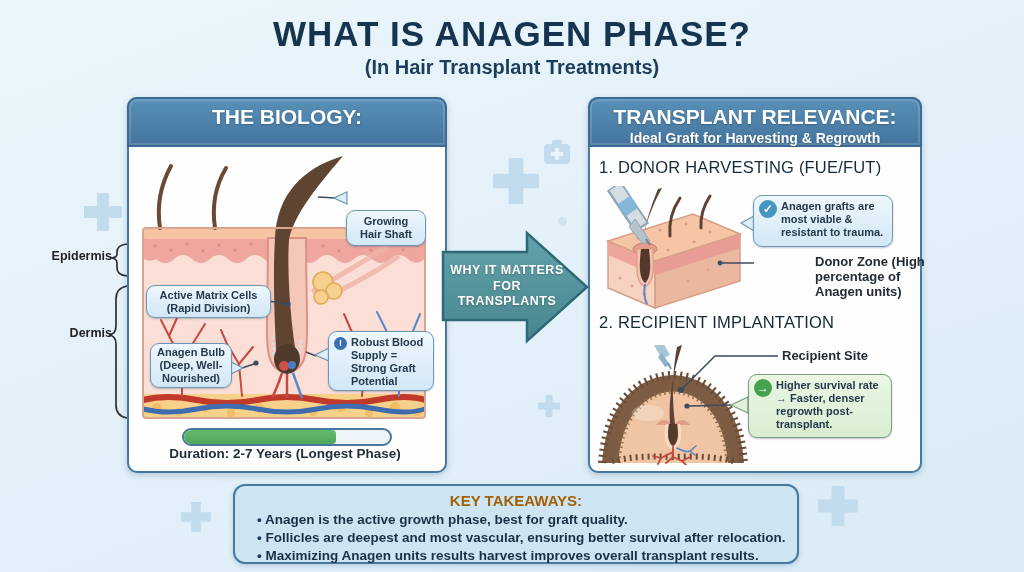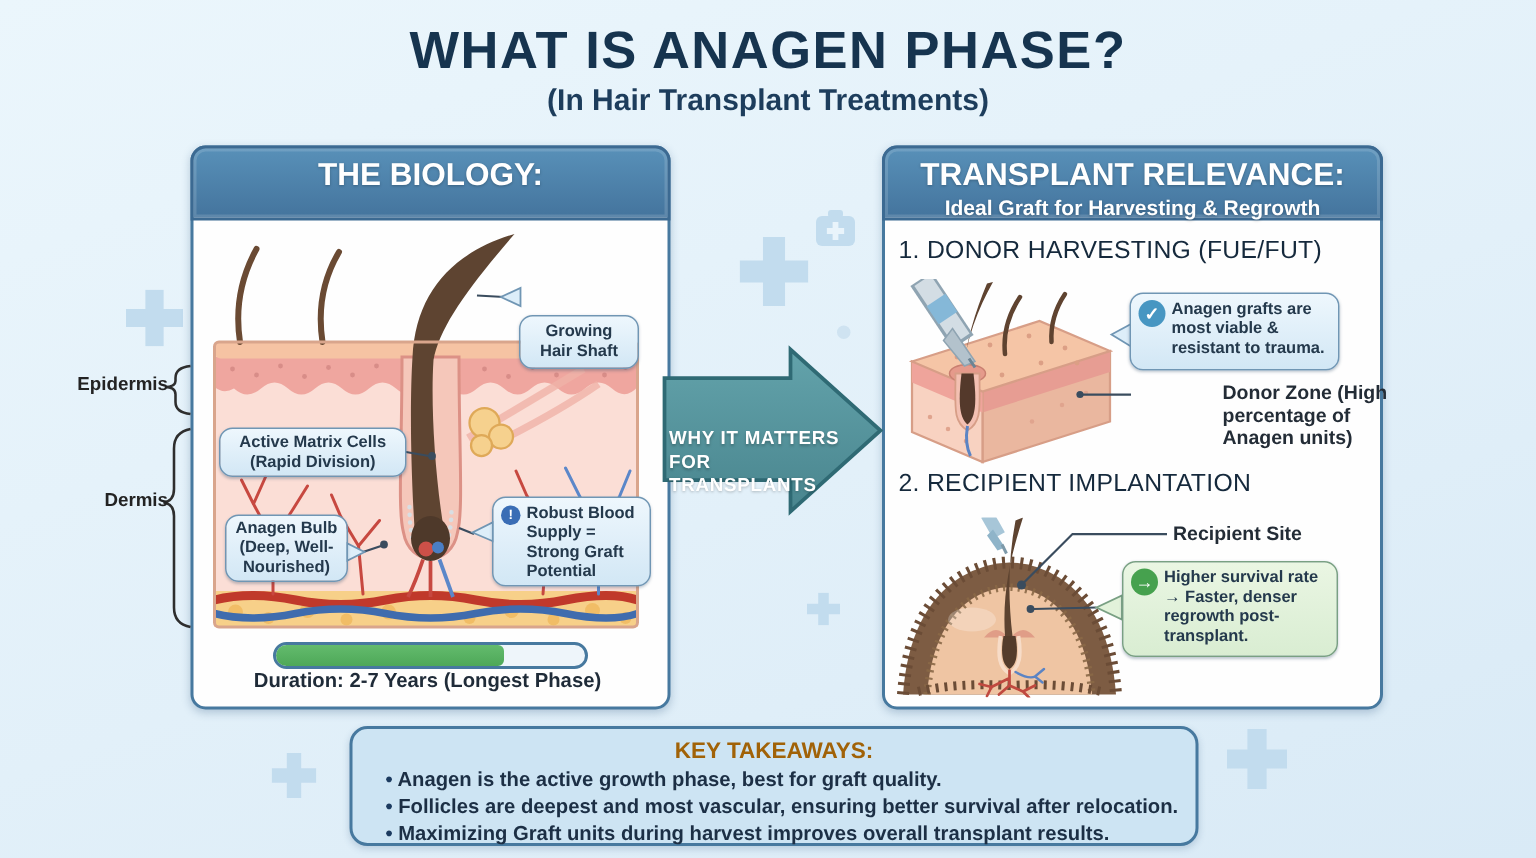--- a/index.html
+++ b/index.html
@@ -40,23 +40,23 @@
   .side-label{position:absolute;font-size:12.5px;font-weight:bold;color:#232323;text-align:right;z-index:7;}
   .sec-heading{position:absolute;font-size:16.5px;font-weight:400;color:#15293c;z-index:7;letter-spacing:.2px;}
   .plain-label{position:absolute;font-size:13px;font-weight:bold;color:#232c36;line-height:1.15;z-index:7;}
   
   .progress-track{position:absolute;left:182px;top:428px;width:206px;height:14px;background:#eef5fa;
            border:2px solid #47799f;border-radius:9px;z-index:7;}
   .progress-fill{height:100%;background:linear-gradient(180deg,#63bb6d,#4ea858);border-radius:7px 4px 4px 7px;}
   .duration-label{position:absolute;left:127px;top:446px;width:316px;text-align:center;
            font-size:13.5px;font-weight:bold;color:#1f2b38;z-index:7;}
   
-  .arrow-text{position:absolute;left:446px;top:263px;width:122px;text-align:left;color:#fff;
+  .arrow-text{position:absolute;left:446px;top:263px;width:122px;text-align:center;color:#fff;
            font-size:12.5px;font-weight:800;line-height:1.25;letter-spacing:.5px;z-index:6;
-           text-shadow:0 1px 2px rgba(0,0,0,.25);margin-top:22px;}
+           text-shadow:0 1px 2px rgba(0,0,0,.25);}
   
   .takeaways{position:absolute;left:233px;top:484px;width:566px;height:80px;background:#cde4f3;
            border:2px solid #47799f;border-radius:12px;box-sizing:border-box;z-index:7;
            box-shadow:0 2px 5px rgba(50,90,130,.22);}
   .tk-title{text-align:center;font-size:15px;font-weight:800;color:#a16207;margin-top:6px;}
   .tk-list{margin:2px 0 0 0;padding:0 10px 0 22px;list-style:none;}
   .tk-list li{font-size:13.5px;font-weight:bold;color:#1c2f45;line-height:1.33;}
   .tk-list li::before{content:"•  ";color:#1b3a5f;}
   svg{display:block;}
 </style>
@@ -318,17 +318,17 @@
   <div class="callout green" style="left:748px;top:374px;width:144px;height:64px;">
     <span class="icon-circle" style="width:18px;height:18px;background:#46a14e;font-size:12px;">→</span>
     <span>Higher survival rate → Faster, denser regrowth post-transplant.</span>
   </div>
 
   <div class="takeaways">
     <div class="tk-title">KEY TAKEAWAYS:</div>
     <ul class="tk-list">
       <li>Anagen is the active growth phase, best for graft quality.</li>
       <li>Follicles are deepest and most vascular, ensuring better survival after relocation.</li>
-      <li>Maximizing Graft units during harvest improves overall transplant results.</li>
+      <li>Maximizing Anagen units results harvest improves overall transplant results.</li>
     </ul>
   </div>
 
 </div>
 
 </body></html>

